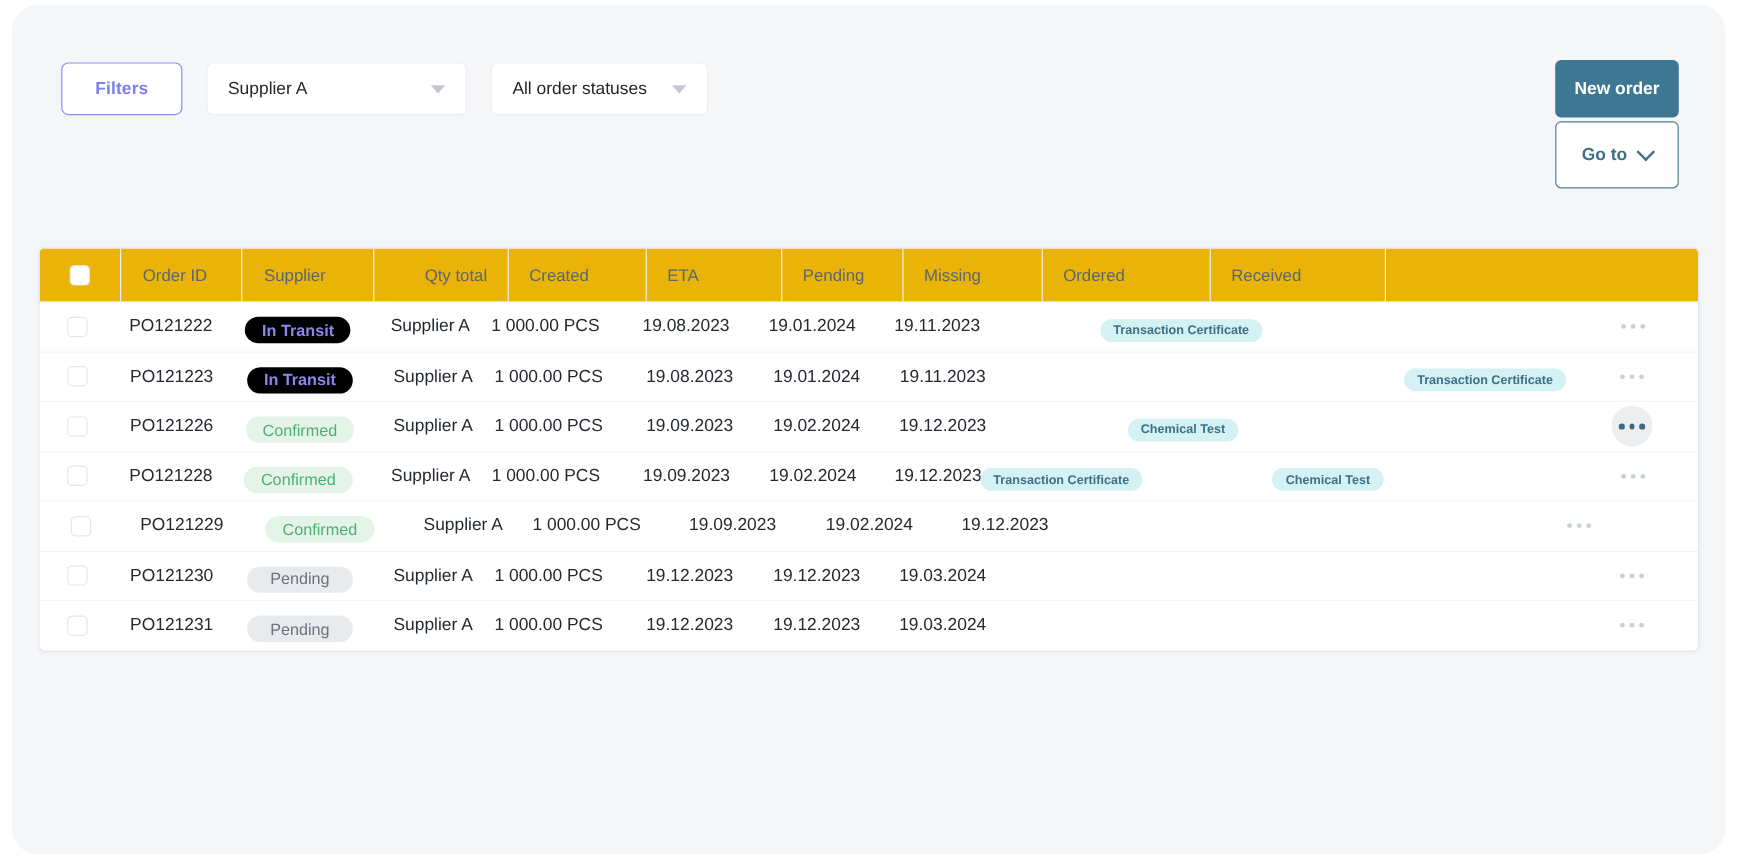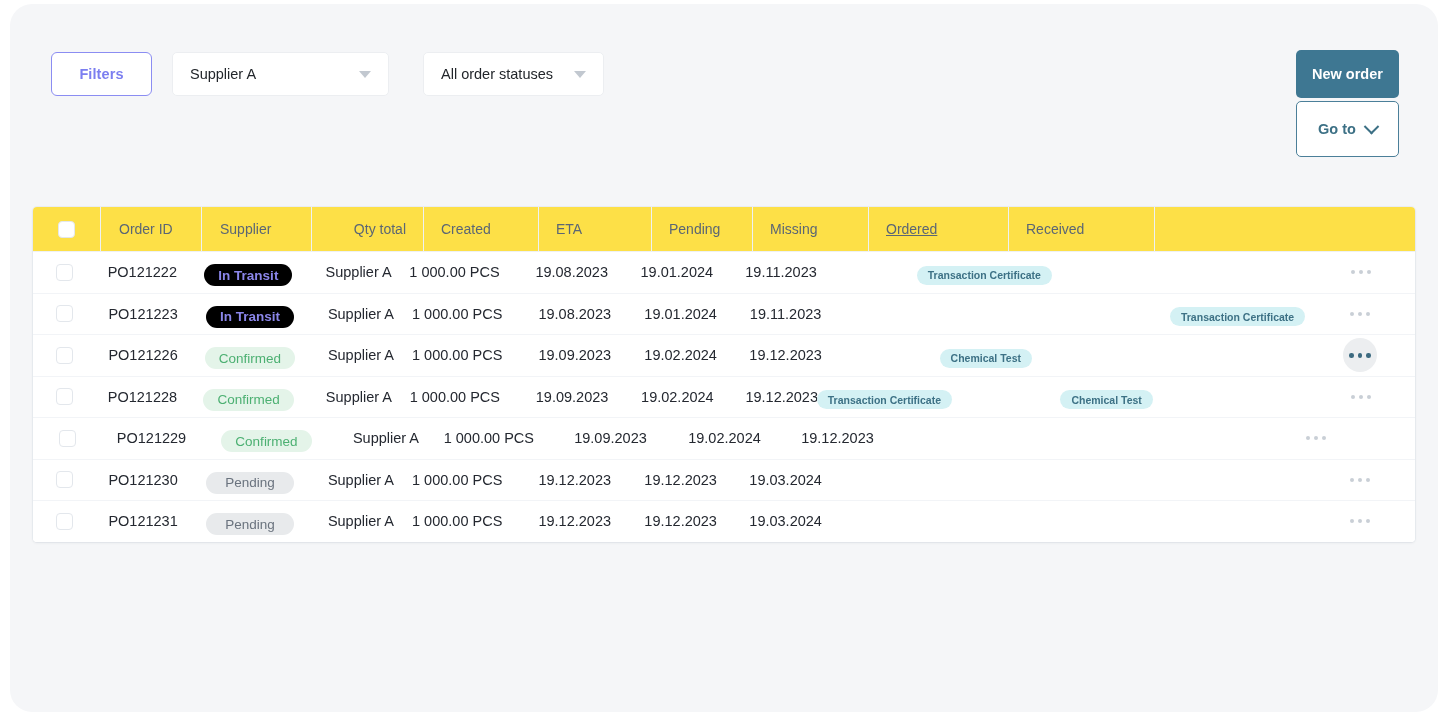--- a/index.html
+++ b/index.html
@@ -73,21 +73,21 @@
     white-space: nowrap;
   }
   .caret {
     width: 0; height: 0;
     border-left: 6px solid transparent;
     border-right: 6px solid transparent;
     border-top: 7px solid #c2c8d0;
     margin-right: 17px;
   }
   .select-supplier { left: 162px; width: 217px; }
-  .select-status   { left: 413px; width: 181px; }
+  .select-status   { left: 399px; width: 181px; }
 
   .new-order-btn {
     position: absolute;
     left: 1286px;
     top: 46px;
     width: 103px;
     height: 48px;
     background: #3e7792;
     border: none;
     border-radius: 5px;
@@ -135,21 +135,21 @@
     width: 1382px;
     background: #ffffff;
     border-radius: 4px;
     box-shadow: 0 1px 3px rgba(30,40,60,.07), 0 0 0 1px rgba(235,238,242,.9);
     overflow: hidden;
   }
 
   .thead {
     display: flex;
     height: 44px;
-    background: #fde047;
+    background: #eab308;
     border-bottom: 1px solid #eef1f4;
   }
   .th {
     font-size: 14px;
     color: #5b6674;
     display: flex;
     align-items: center;
     border-right: 1px solid #eef1f4;
     box-sizing: border-box;
     padding-left: 16px;
@@ -194,21 +194,21 @@
   
   .thead .c-check { border-right: 1px solid #eef1f4; }
   .thead .c-oid   { justify-content: flex-start; padding-left: 18px; }
   .thead .c-sup   { justify-content: flex-start; padding-left: 18px; }
   .thead .c-qty   { justify-content: flex-end; padding-right: 17px; }
   .thead .c-crea  { justify-content: flex-start; padding-left: 17px; }
   .thead .c-eta   { justify-content: flex-start; padding-left: 17px; }
   .thead .c-etd   { justify-content: flex-start; padding-left: 17px; }
   .thead .c-pend  { justify-content: flex-start; padding-left: 17px; }
   .thead .c-miss  { justify-content: flex-start; padding-left: 17px; }
-  .thead .c-ord   { justify-content: flex-start; padding-left: 17px; text-decoration: underline; }
+  .thead .c-ord   { justify-content: flex-start; padding-left: 17px; }
   .thead .c-recv  { justify-content: flex-start; padding-left: 17px; }
   .thead .c-act   { border-right: none; }
 
   .checkbox {
     width: 17px;
     height: 17px;
     border: 1px solid #e3e7ec;
     border-radius: 4px;
     background: #ffffff;
     box-sizing: border-box;

